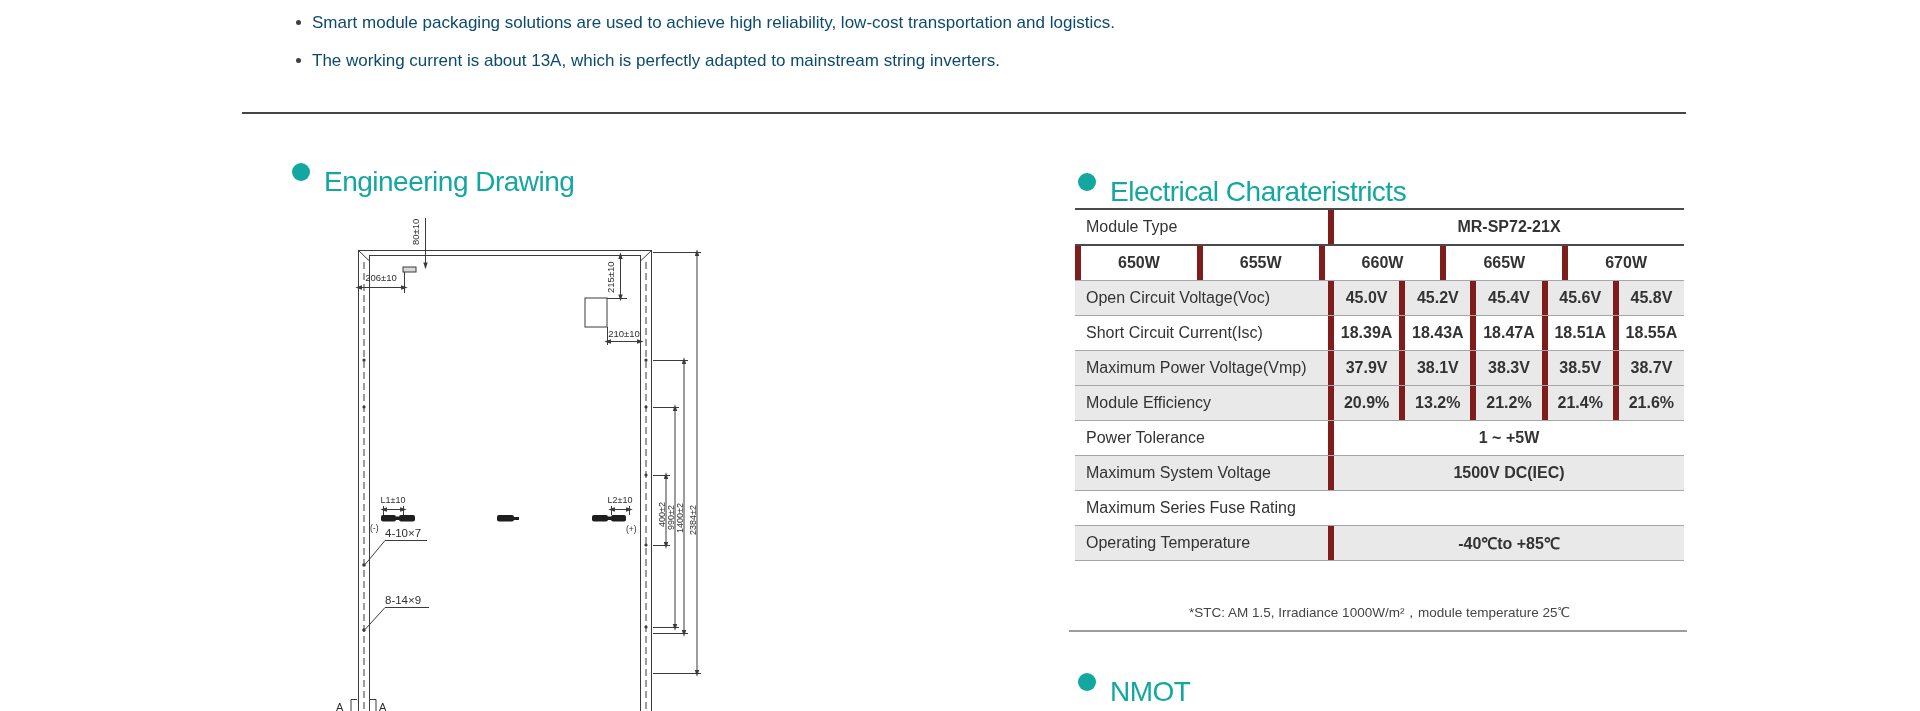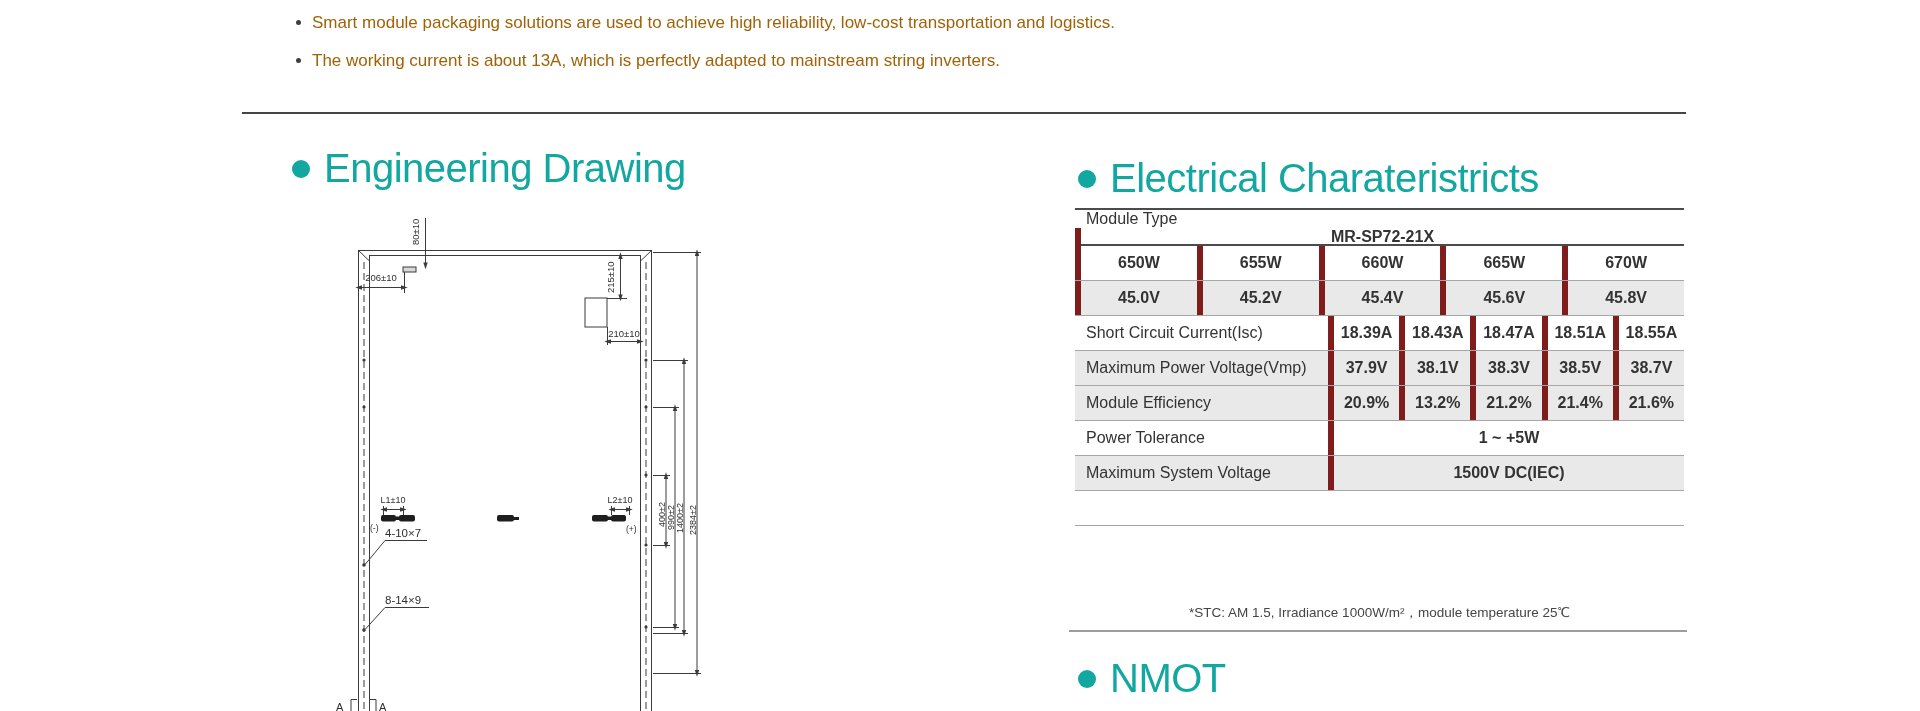--- a/index.html
+++ b/index.html
@@ -4,45 +4,45 @@
 <style>
   html,body{margin:0;padding:0;}
   body{
     width:1920px;height:711px;position:relative;overflow:hidden;
     background:#ffffff;color:#3a3a3a;
     font-family:"Liberation Sans", sans-serif;
   }
   
   .bullets{position:absolute;left:296px;top:4px;}
   .bullet-item{
-    font-size:17px;line-height:38px;color:#a16207;white-space:nowrap;
+    font-size:17px;line-height:38px;color:#0c4a6e;white-space:nowrap;
   }
   .bullet-item::before{
     content:"";display:inline-block;width:5px;height:5px;border-radius:50%;
     background:#3f3f3f;margin-right:11px;vertical-align:3px;
   }
   
   .top-rule{position:absolute;left:242px;top:112px;width:1444px;height:2px;background:#454545;}
   
   .heading{position:absolute;display:flex;align-items:center;color:#12a7a0;}
   .heading .dot{width:18px;height:18px;border-radius:50%;background:#12a7a0;margin-right:14px;flex:0 0 auto;}
-  .heading .h-text{font-size:40px;font-weight:400;letter-spacing:-0.5px;white-space:nowrap;}
+  .heading .h-text{font-size:28px;font-weight:400;letter-spacing:-0.5px;white-space:nowrap;margin-top:20px;}
   .heading-eng{left:292px;top:146px;}
   .heading-elec{left:1078px;top:156px;}
   .heading-nmot{left:1078px;top:656px;}
   
   .drawing-wrap{position:absolute;left:330px;top:210px;width:380px;height:501px;}
   .drawing-wrap svg{display:block;}
   
   .etable{
     position:absolute;left:1075px;top:208px;width:609px;
     border-top:2px solid #4b4b4b;font-size:16px;color:#333333;
   }
   .t-row{display:flex;align-items:stretch;height:34px;border-bottom:1px solid #a6a6a6;background:#ffffff;}
-  .t-row.head{border-bottom:2px solid #4b4b4b;flex-direction:column;}
+  .t-row.head{border-bottom:2px solid #4b4b4b;}
   .t-row.shaded{background:#e9e9e9;}
   .t-label{
     width:253px;flex:0 0 auto;box-sizing:border-box;padding-left:11px;
     display:flex;align-items:center;white-space:nowrap;
   }
   .t-cell,.t-merged{
     border-left:6px solid #7f1d1d;display:flex;align-items:center;justify-content:center;
     box-sizing:border-box;white-space:nowrap;font-weight:bold;
   }
   .t-cell{flex:1;}
@@ -199,20 +199,21 @@
         <div class="t-merged">MR-SP72-21X</div>
       </div>
       <div class="t-row">
         <div class="t-cell">650W</div>
         <div class="t-cell">655W</div>
         <div class="t-cell">660W</div>
         <div class="t-cell">665W</div>
         <div class="t-cell">670W</div>
       </div>
       <div class="t-row shaded">
+        <div class="t-label">Open Circuit Voltage(Voc)</div>
         <div class="t-cell">45.0V</div>
         <div class="t-cell">45.2V</div>
         <div class="t-cell">45.4V</div>
         <div class="t-cell">45.6V</div>
         <div class="t-cell">45.8V</div>
       </div>
       <div class="t-row">
         <div class="t-label">Short Circuit Current(Isc)</div>
         <div class="t-cell">18.39A</div>
         <div class="t-cell">18.43A</div>
@@ -238,18 +239,23 @@
       </div>
       <div class="t-row">
         <div class="t-label">Power Tolerance</div>
         <div class="t-merged">1 ~ +5W</div>
       </div>
       <div class="t-row shaded">
         <div class="t-label">Maximum System Voltage</div>
         <div class="t-merged">1500V DC(IEC)</div>
       </div>
       <div class="t-row">
+        <div class="t-label">Maximum Series Fuse Rating</div>
+      </div>
+      <div class="t-row shaded">
+        <div class="t-label">Operating Temperature</div>
+        <div class="t-merged">-40℃to +85℃</div>
       </div>
     </div>
 </div>
 
 <div class="footnote">*STC: AM 1.5, Irradiance 1000W/m²，module temperature 25℃</div>
 <div class="sub-rule"></div>
 
 </body></html>

